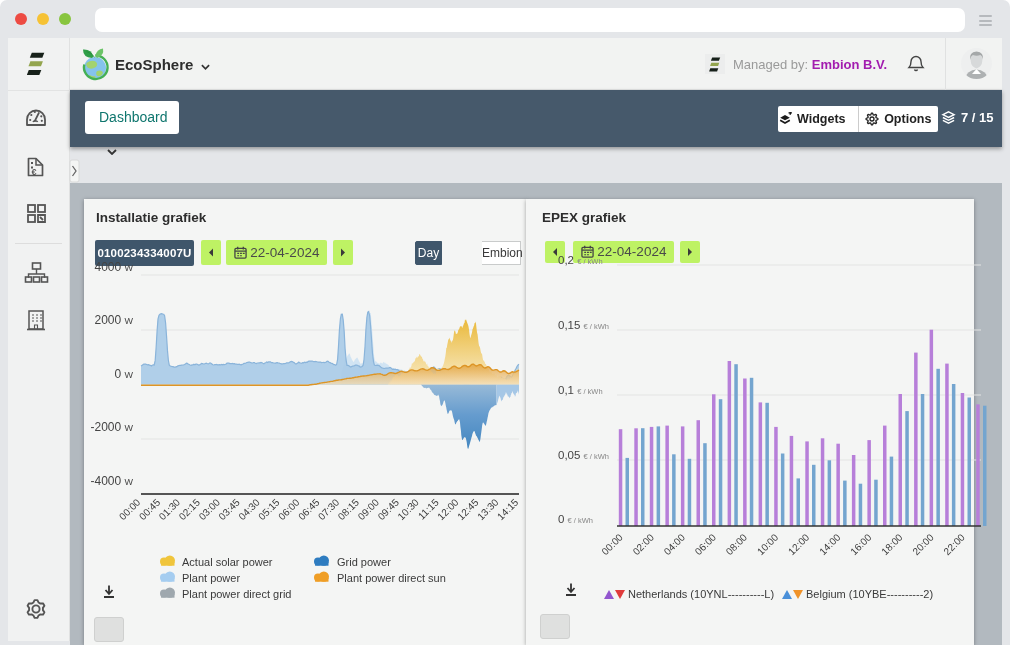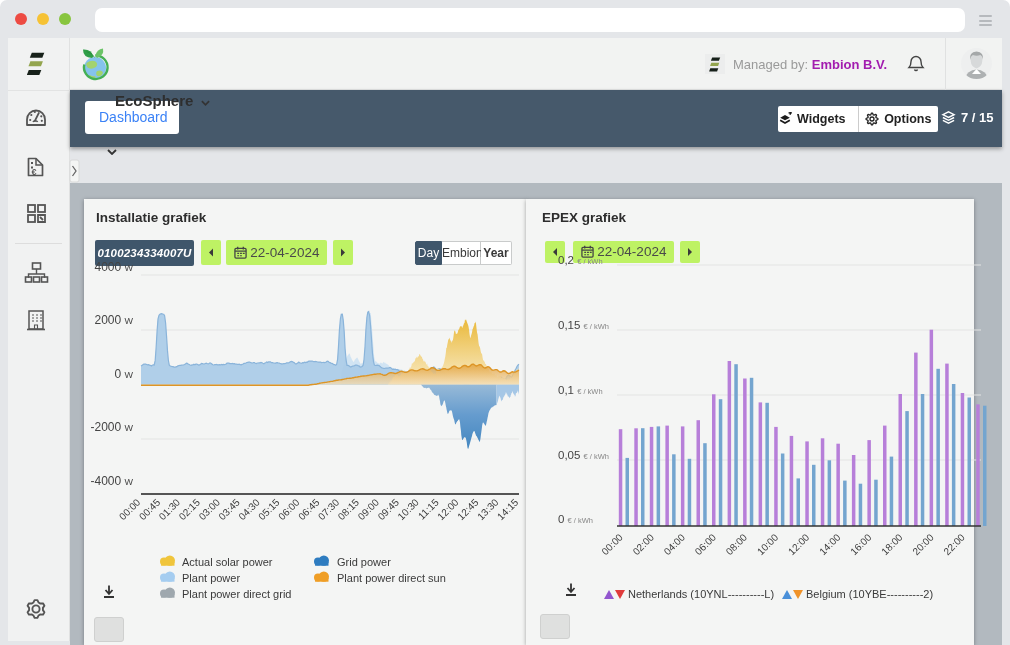--- a/index.html
+++ b/index.html
@@ -12,21 +12,21 @@
 #sidebar { left:8px; top:38px; width:62px; height:603px; background:#f1f2f2; border-right:1px solid #e0e1e1; }
 #navbar { left:70px; top:90px; width:932px; height:57px; background:#46596b; box-shadow:0 2px 4px rgba(0,0,0,.35); }
 #content { left:70px; top:147px; width:932px; height:494px; background:#b2b9bf;margin-top:36px; }
 .card { position:absolute; background:#f4f5f4; box-shadow:0 1px 4px rgba(0,0,0,.35); }
 #card1 { left:14px; top:16px; width:443px; height:446px; }
 #card2 { left:456px; top:16px; width:448px; height:446px; }
 #bcard1 { left:14px; top:480px; width:443px; height:14px; }
 #bcard2 { left:472px; top:480px; width:448px; height:14px; }
 .ctitle { position:absolute; font-size:13.5px; font-weight:bold; color:#2d2d2d; }
 .btn { position:absolute; background:#bef264; border-radius:2px; }
-#dashbtn { left:15px; top:11px; width:94px; height:33px; background:#fff; border-radius:3px; font-size:14px; color:#3b82f6; text-align:left; line-height:33px; padding-left:14px; position:absolute; }
+#dashbtn { left:15px; top:11px; width:94px; height:33px; background:#fff; border-radius:3px; font-size:14px; color:#0f766e; text-align:left; line-height:33px; padding-left:14px; position:absolute; }
 .seg { position:absolute; top:42px; height:24px; display:flex; font-size:12px; }
 .seg div { border:1px solid #c9cbcb; border-left:none; background:#fff; color:#3a3a3a; line-height:22px; text-align:center; }
 .seg div.on { background:#3f566b; color:#fff; border-color:#3f566b; }
 .seg div:first-child { border-left:1px solid #3f566b; border-radius:2px 0 0 2px; }
 .seg div:last-child { border-radius:0 2px 2px 0;font-weight:bold; }
 .dl { position:absolute; width:30px; height:25px; background:#dfe0df; border:1px solid #cfd0cf; border-radius:3px; }
 </style></head>
 <body>
 <div id="chrome" class="abs"></div>
 <div class="abs dot" style="left:15px;background:#ed4b43"></div>
@@ -60,33 +60,33 @@
         </svg>Options</div>
   </div>
   <div class="abs" style="left:871px;top:20px;color:#fff;font-size:13px;font-weight:bold;display:flex;align-items:center;">
     <svg width="15" height="15" viewBox="0 0 16 16" style="margin-right:5px">
         <path d="M2 11l6 3 6-3M2 8l6 3 6-3M2 5l6 3 6-3-6-3z" fill="none" stroke="#fff" stroke-width="1.5"></path>
       </svg>7 / 15</div>
 </div>
 <div id="content" class="abs">
   <div id="card1" class="card">
     <div class="ctitle" style="left:12px;top:11px;">Installatie grafiek</div>
-    <div class="btn" style="left:11px;top:41px;width:99px;height:26px;background:#3f566b;color:#fff;font-size:11.5px;font-weight:bold;letter-spacing:.2px;text-align:center;line-height:26px;font-style:italic;">0100234334007U</div>
+    <div class="btn" style="left:11px;top:41px;width:99px;height:26px;background:#3f566b;color:#fff;font-size:11.5px;font-weight:bold;letter-spacing:.2px;text-align:center;line-height:26px;">0100234334007U</div>
     <div class="btn" style="left:117px;top:41px;width:20px;height:25px;"><svg width="20" height="25">
           <path d="M12 8.5l-4 4 4 4z" fill="#3a3a3a"></path>
         </svg></div>
     <div class="btn" style="left:142px;top:41px;width:101px;height:25px;font-size:13.5px;color:#4a4a4a;line-height:25px;text-align:center;"><svg width="13" height="13" viewBox="0 0 14 14" style="vertical-align:-2px">
           <rect x="1" y="2.5" width="12" height="10.5" rx="1.2" fill="none" stroke="#454545" stroke-width="1.4"></rect>
           <path d="M4 0.8v3M10 0.8v3M1 5.5h12" stroke="#454545" stroke-width="1.4"></path>
           <path d="M3.5 8h2M6.5 8h2M9.5 8h2M3.5 10.5h2M6.5 10.5h2" stroke="#454545" stroke-width="1.3"></path>
         </svg> 22-04-2024</div>
     <div class="btn" style="left:249px;top:41px;width:20px;height:25px;"><svg width="20" height="25">
           <path d="M8 8.5l4 4 -4 4z" fill="#3a3a3a"></path>
         </svg></div>
-    <div class="seg" style="left:331px;">
+    <div class="seg" style="left:331px;gap:40px;">
         <div class="on" style="width:27px;">Day</div>
         <div style="width:39px;">Embion</div>
         <div style="width:31px;">Year</div>
       </div>
     <div class="dl" style="left:10px;top:418px;"></div>
   </div>
   <div id="card2" class="card">
     <div class="ctitle" style="left:16px;top:11px;">EPEX grafiek</div>
     <div class="btn" style="left:19px;top:42px;width:20px;height:22px;"><svg width="20" height="22">
           <path d="M12 7l-4 4 4 4z" fill="#3a3a3a"></path>
@@ -325,21 +325,21 @@
     <circle cx="20" cy="23" r="11" fill="#85c3ec"></circle>
     <path d="M11.5 18 q5-3.5 9-1.5 q3 2.5 0.5 5.5 q-5 3-8.5 0.5 q-2-2.5-1-4.5z" fill="#a3d36e"></path>
     <path d="M22 26 q4.5-1.5 6 1.5 q-1 4.5-5.5 3.5 q-2.5-2-0.5-5z" fill="#a3d36e"></path>
     <path d="M14 31 q3 2 6.5 1.5" stroke="#a3d36e" stroke-width="2.5" fill="none"></path>
     <path d="M9.3 19.5 a11.8 11.8 0 1 0 11-9" fill="none" stroke="#45b054" stroke-width="2.4"></path>
     <path d="M18.5 11.5 q-2-7.5-10.5-7 q0 8 9 8.5 z" fill="#2f9e47"></path>
     <path d="M20.5 11 q1-7 7.5-7.5 q1.5 7-6 9.5z" fill="#6cc468"></path>
     <path d="M19.5 12 q-3-4-8-5.5" stroke="#2a8f3f" stroke-width="1" fill="none"></path>
   </svg>
 </div>
-<div class="abs" style="left:115px;top:56px;font-size:15px;font-weight:bold;color:#2e2e2e;margin-top:36px;">EcoSphere
+<div class="abs" style="left:115px;top:56px;font-size:15px;font-weight:bold;color:#2e2e2e;">EcoSphere
   <svg width="9" height="6" viewBox="0 0 10 6" style="margin-left:3px">
       <path d="M1 1l4 4 4-4" stroke="#333" stroke-width="1.9" fill="none"></path>
     </svg>
 </div>
 <div class="abs" style="left:705px;top:54px;width:20px;height:20px;background:#eceded;display:flex;align-items:center;justify-content:center;">
   <svg width="13" height="15" viewBox="0 0 13 15">
     <path d="M3.2 0.5 h8 l-1.3 3.2 h-8 z" fill="#17211a"></path>
     <path d="M2.3 5.8 h8 l-1.2 3.2 h-8 z" fill="#93a54e"></path>
     <path d="M1.3 11.2 h8 l-1.2 3.2 h-8 z" fill="#17211a"></path>
   </svg>

